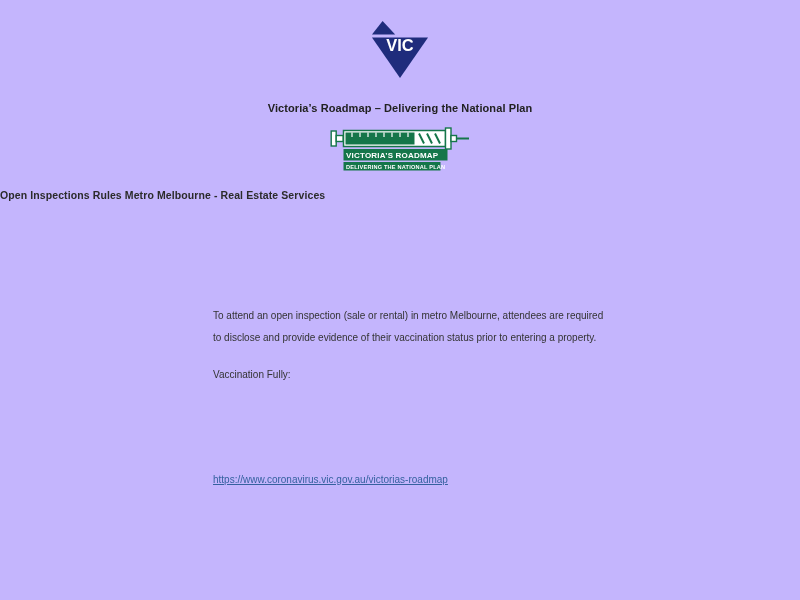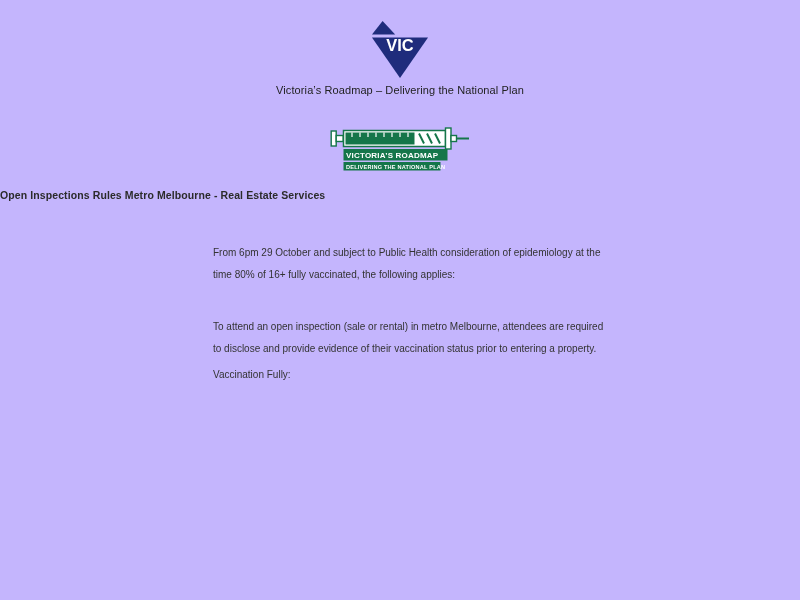--- a/index.html
+++ b/index.html
@@ -17,44 +17,44 @@
     background:#c4b5fd;
     overflow:hidden;
     margin:0 auto;
   }
   .logo{
     position:absolute;top:19px;left:50%;
     transform:translateX(-50%);
     width:58px;height:62px;
   }
   .doc-title{
-    position:absolute;top:84px;left:0;width:100%;
+    position:absolute;top:102px;left:0;width:100%;
     text-align:center;
-    font-size:11px;font-weight:normal;color:#222;
+    font-size:11px;font-weight:bold;color:#222;
     letter-spacing:0.1px;
   }
   .roadmap-graphic{
     position:absolute;top:123px;left:50%;
     transform:translateX(-50%);
     width:140px;height:46px;
   }
   .section-heading{
     position:absolute;top:189px;left:0;width:100%;
     text-align:left;
     font-size:10.5px;font-weight:bold;color:#2b2b2b;
     letter-spacing:0.1px;
   }
   .body-text{
     position:absolute;left:213px;width:480px;
     font-size:10px;line-height:22px;color:var(--text);
     white-space:pre-line;
     font-weight:normal;
   }
   .p1{top:242px;}
-  .p2{top:305px;margin-top:11px;}
+  .p2{top:305px;}
   .vacc-label{top:364px;}
   .rules-list{
     position:absolute;left:213px;top:380px;width:480px;
     list-style:none;
   }
   .rules-list li{
     position:relative;
     padding-left:33px;
     font-size:10px;line-height:22px;color:var(--text);
     white-space:pre-line;
@@ -121,23 +121,22 @@
 
       <rect class="green-fill" x="13.5" y="26" width="104" height="11.5"></rect>
       <text x="16" y="35" fill="#ffffff" font-family="Liberation Sans, sans-serif" font-size="8" font-weight="bold" letter-spacing="0.2">VICTORIA’S ROADMAP</text>
       <rect class="green-fill" x="13.5" y="39" width="97" height="8.5"></rect>
       <text x="16" y="45.5" fill="#ffffff" font-family="Liberation Sans, sans-serif" font-size="5.6" font-weight="bold" letter-spacing="0.2">DELIVERING THE NATIONAL PLAN</text>
     </svg>
   </div>
 
   <h2 class="section-heading">Open Inspections Rules Metro Melbourne - Real Estate Services</h2>
 
-  <p class="body-text p1">From 6pm 29 October and subject to Public Health consideration of epidemiology at the
-time 80% of 16+ fully vaccinated, the following applies:</p>
   <p class="body-text p2">To attend an open inspection (sale or rental) in metro Melbourne, attendees are required
 to disclose and provide evidence of their vaccination status prior to entering a property.</p>
   <p class="body-text vacc-label">Vaccination Fully:</p>
 
   <ul class="rules-list">
   </ul>
 
+  <a class="doc-link" href="#">https://www.coronavirus.vic.gov.au/victorias-roadmap</a>
 
 </div>
 
 </body></html>

